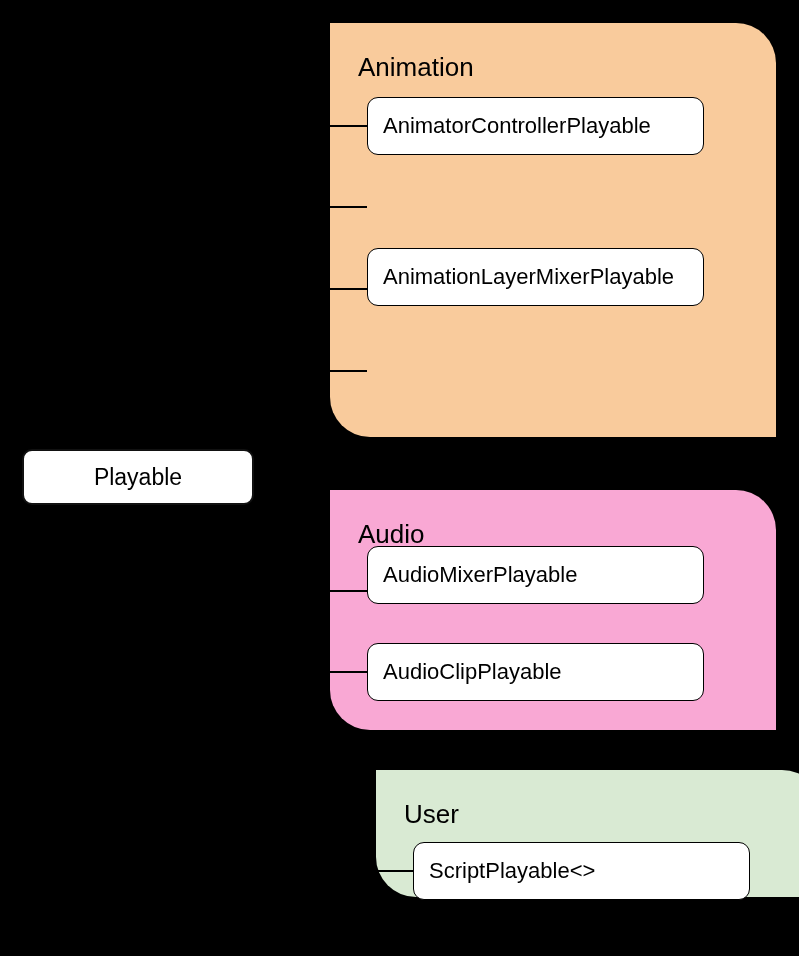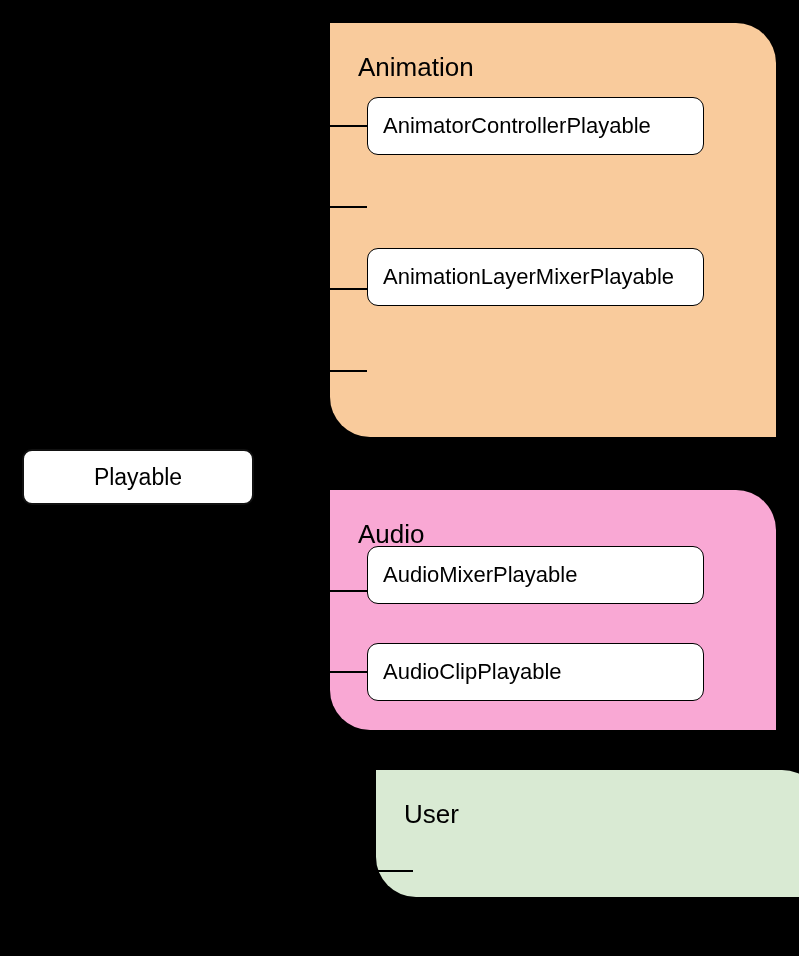--- a/index.html
+++ b/index.html
@@ -131,15 +131,18 @@
     <div class="stub" style="top:181px"></div>
     <div class="class-box" style="top:153px">
       <span>AudioClipPlayable</span>
     </div>
   </div>
 
   <div class="panel panel-user" style="background-color: rgb(217, 234, 211);">
     <div class="panel-title">User</div>
 
     <div class="stub" style="top:100px"></div>
+    <div class="class-box" style="top:72px">
+      <span>ScriptPlayable&lt;&gt;</span>
+    </div>
   </div>
 
 </div>
 
 </body></html>

